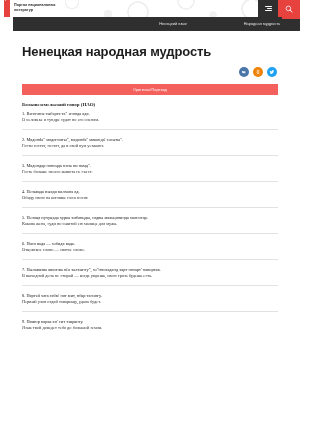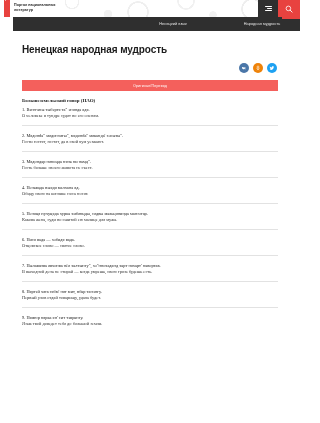--- a/index.html
+++ b/index.html
@@ -153,21 +153,21 @@
   }
 
   
   .page {
     padding: 0 22px;
   }
 
   .page-title {
     margin-top: 13px;
     font-family: "Liberation Sans", sans-serif;
-    font-size: 10px;
+    font-size: 13px;
     font-weight: bold;
     color: #1c1c1c;
     letter-spacing: -.1px;
   }
 
   
   .social-row {
     margin-top: 8px;
     display: flex;
     justify-content: flex-end;

